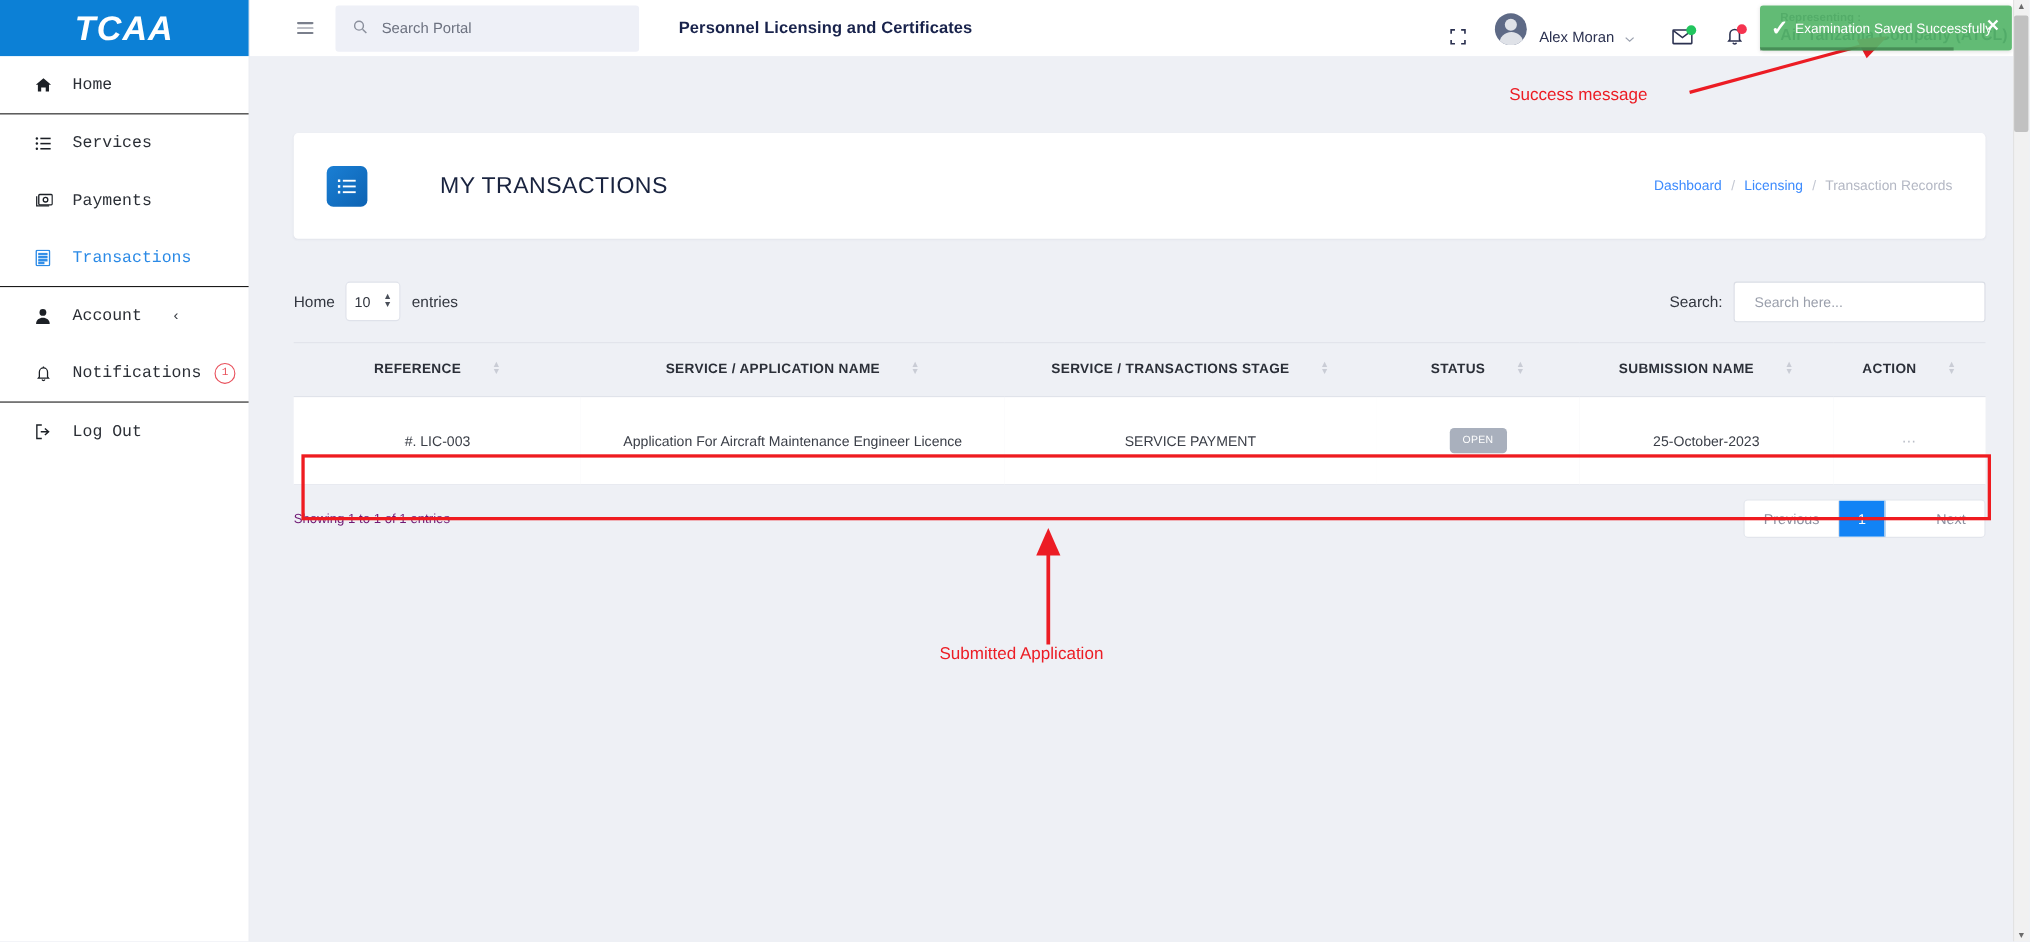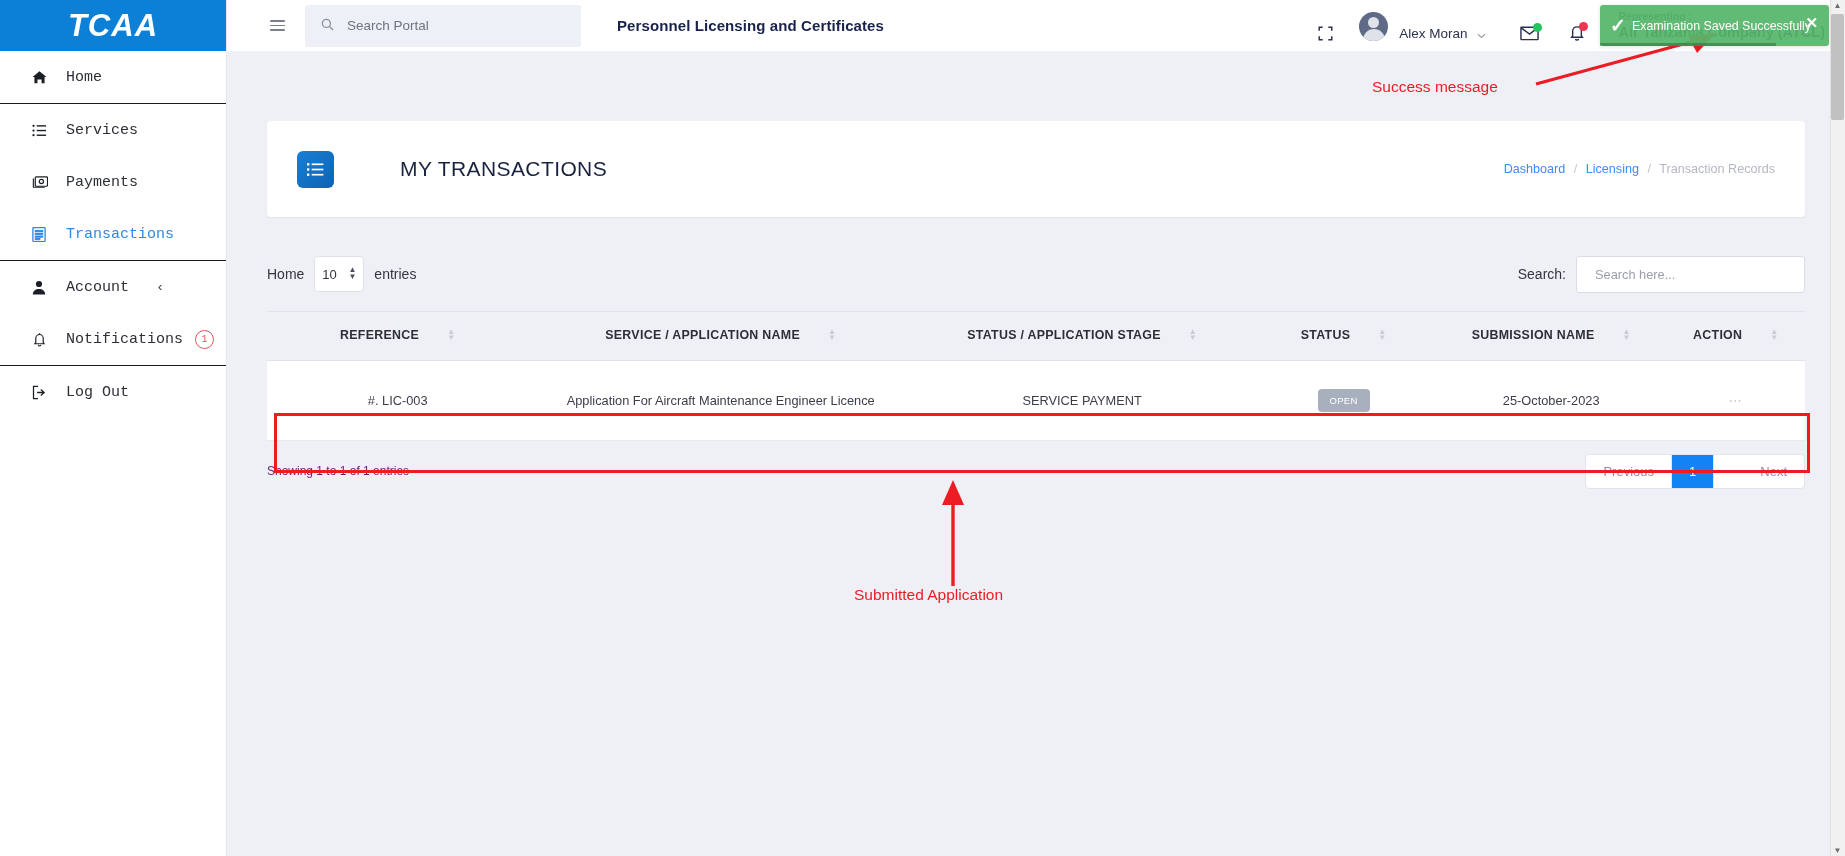--- a/index.html
+++ b/index.html
@@ -450,21 +450,21 @@
             <span class="thin">
                 <span>SERVICE / APPLICATION NAME</span>
             <span class="sorter">
                   <i>▲</i>
                   <i>▼</i>
                 </span>
               </span>
           </th>
           <th style="width:22%">
             <span class="thin">
-                <span>STATUS / APPLICATION STAGE</span>
+                <span>SERVICE / TRANSACTIONS STAGE</span>
             <span class="sorter">
                   <i>▲</i>
                   <i>▼</i>
                 </span>
               </span>
           </th>
           <th style="width:12%">
             <span class="thin">
                 <span>STATUS</span>
             <span class="sorter">

